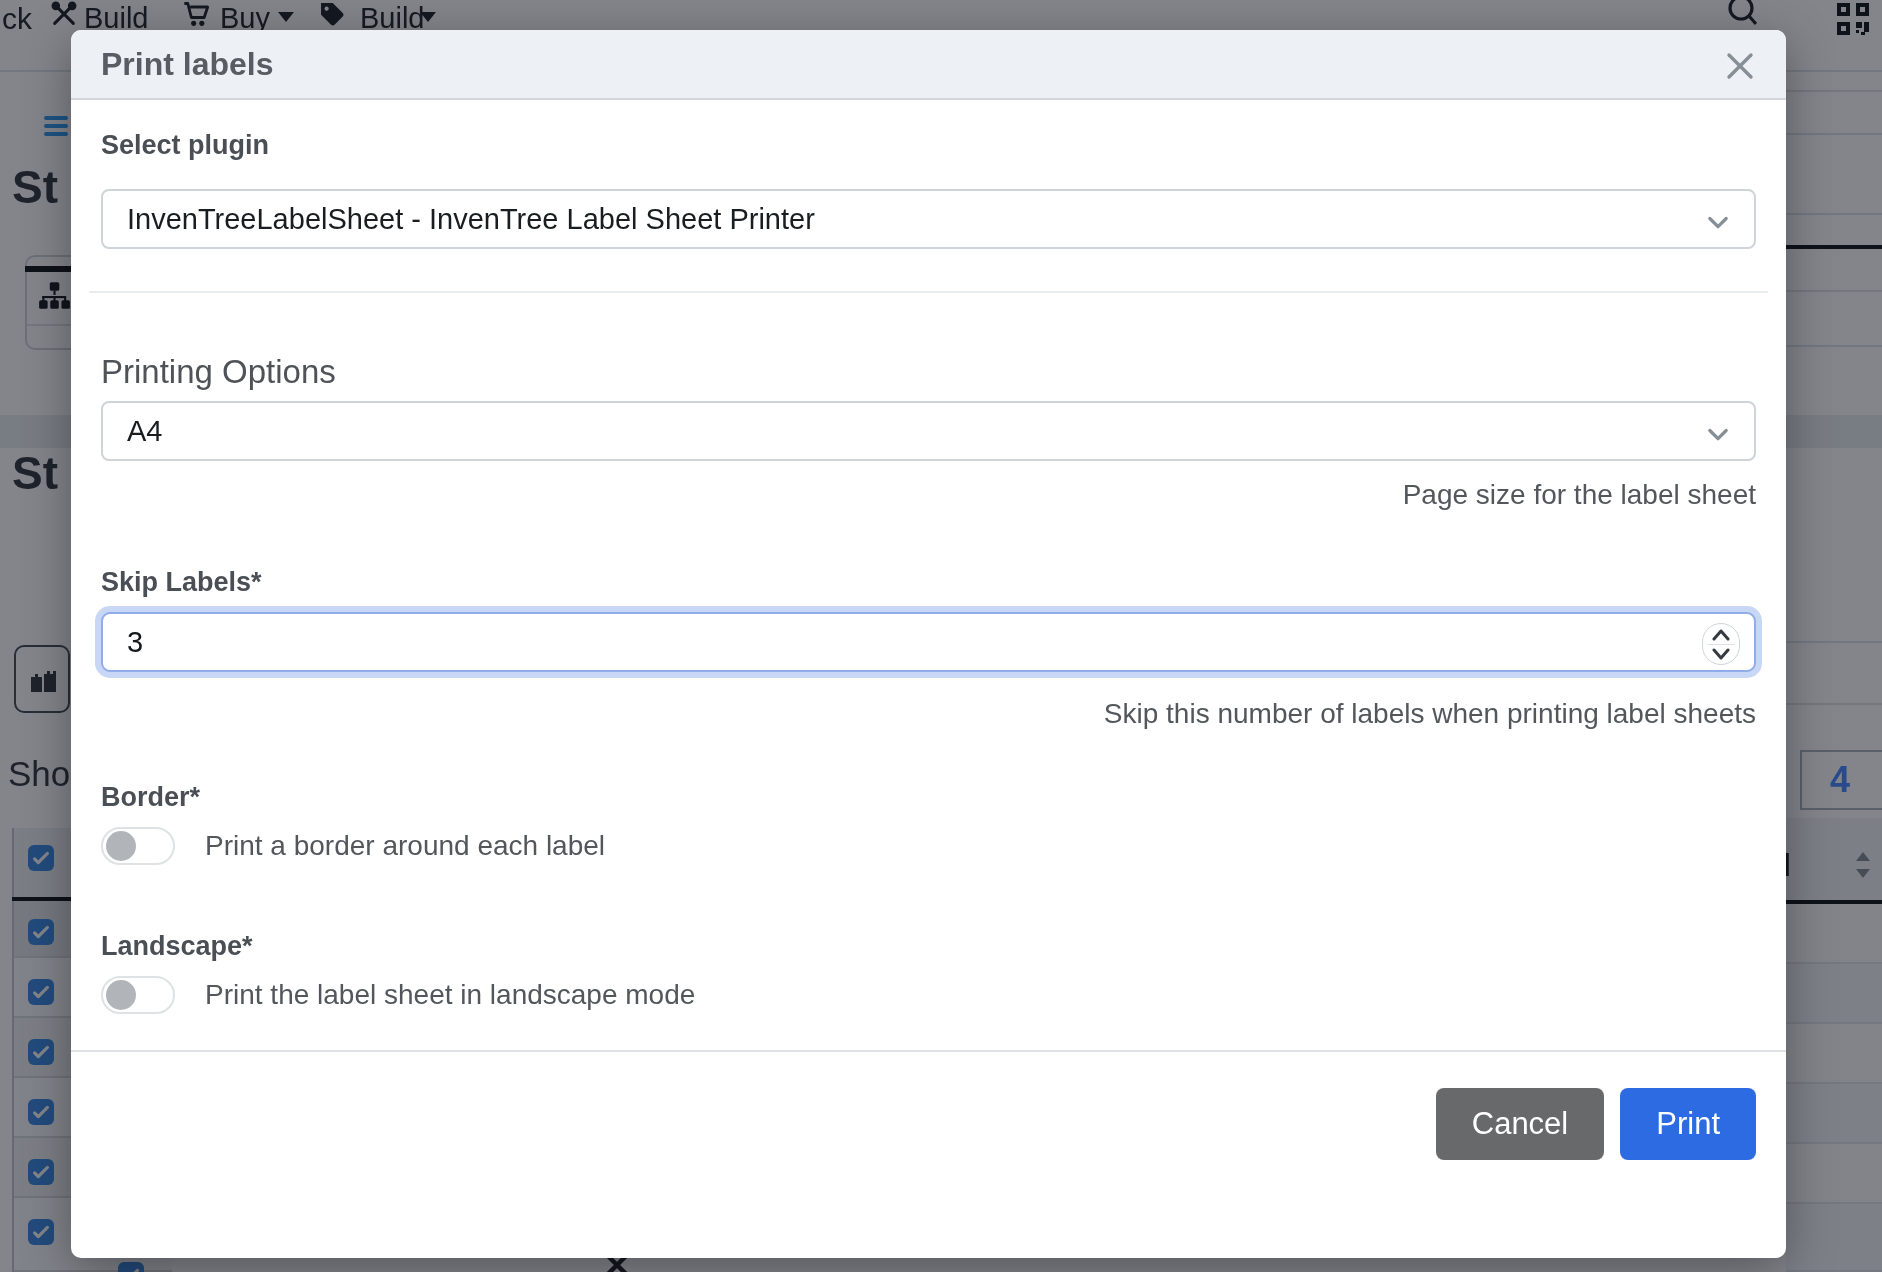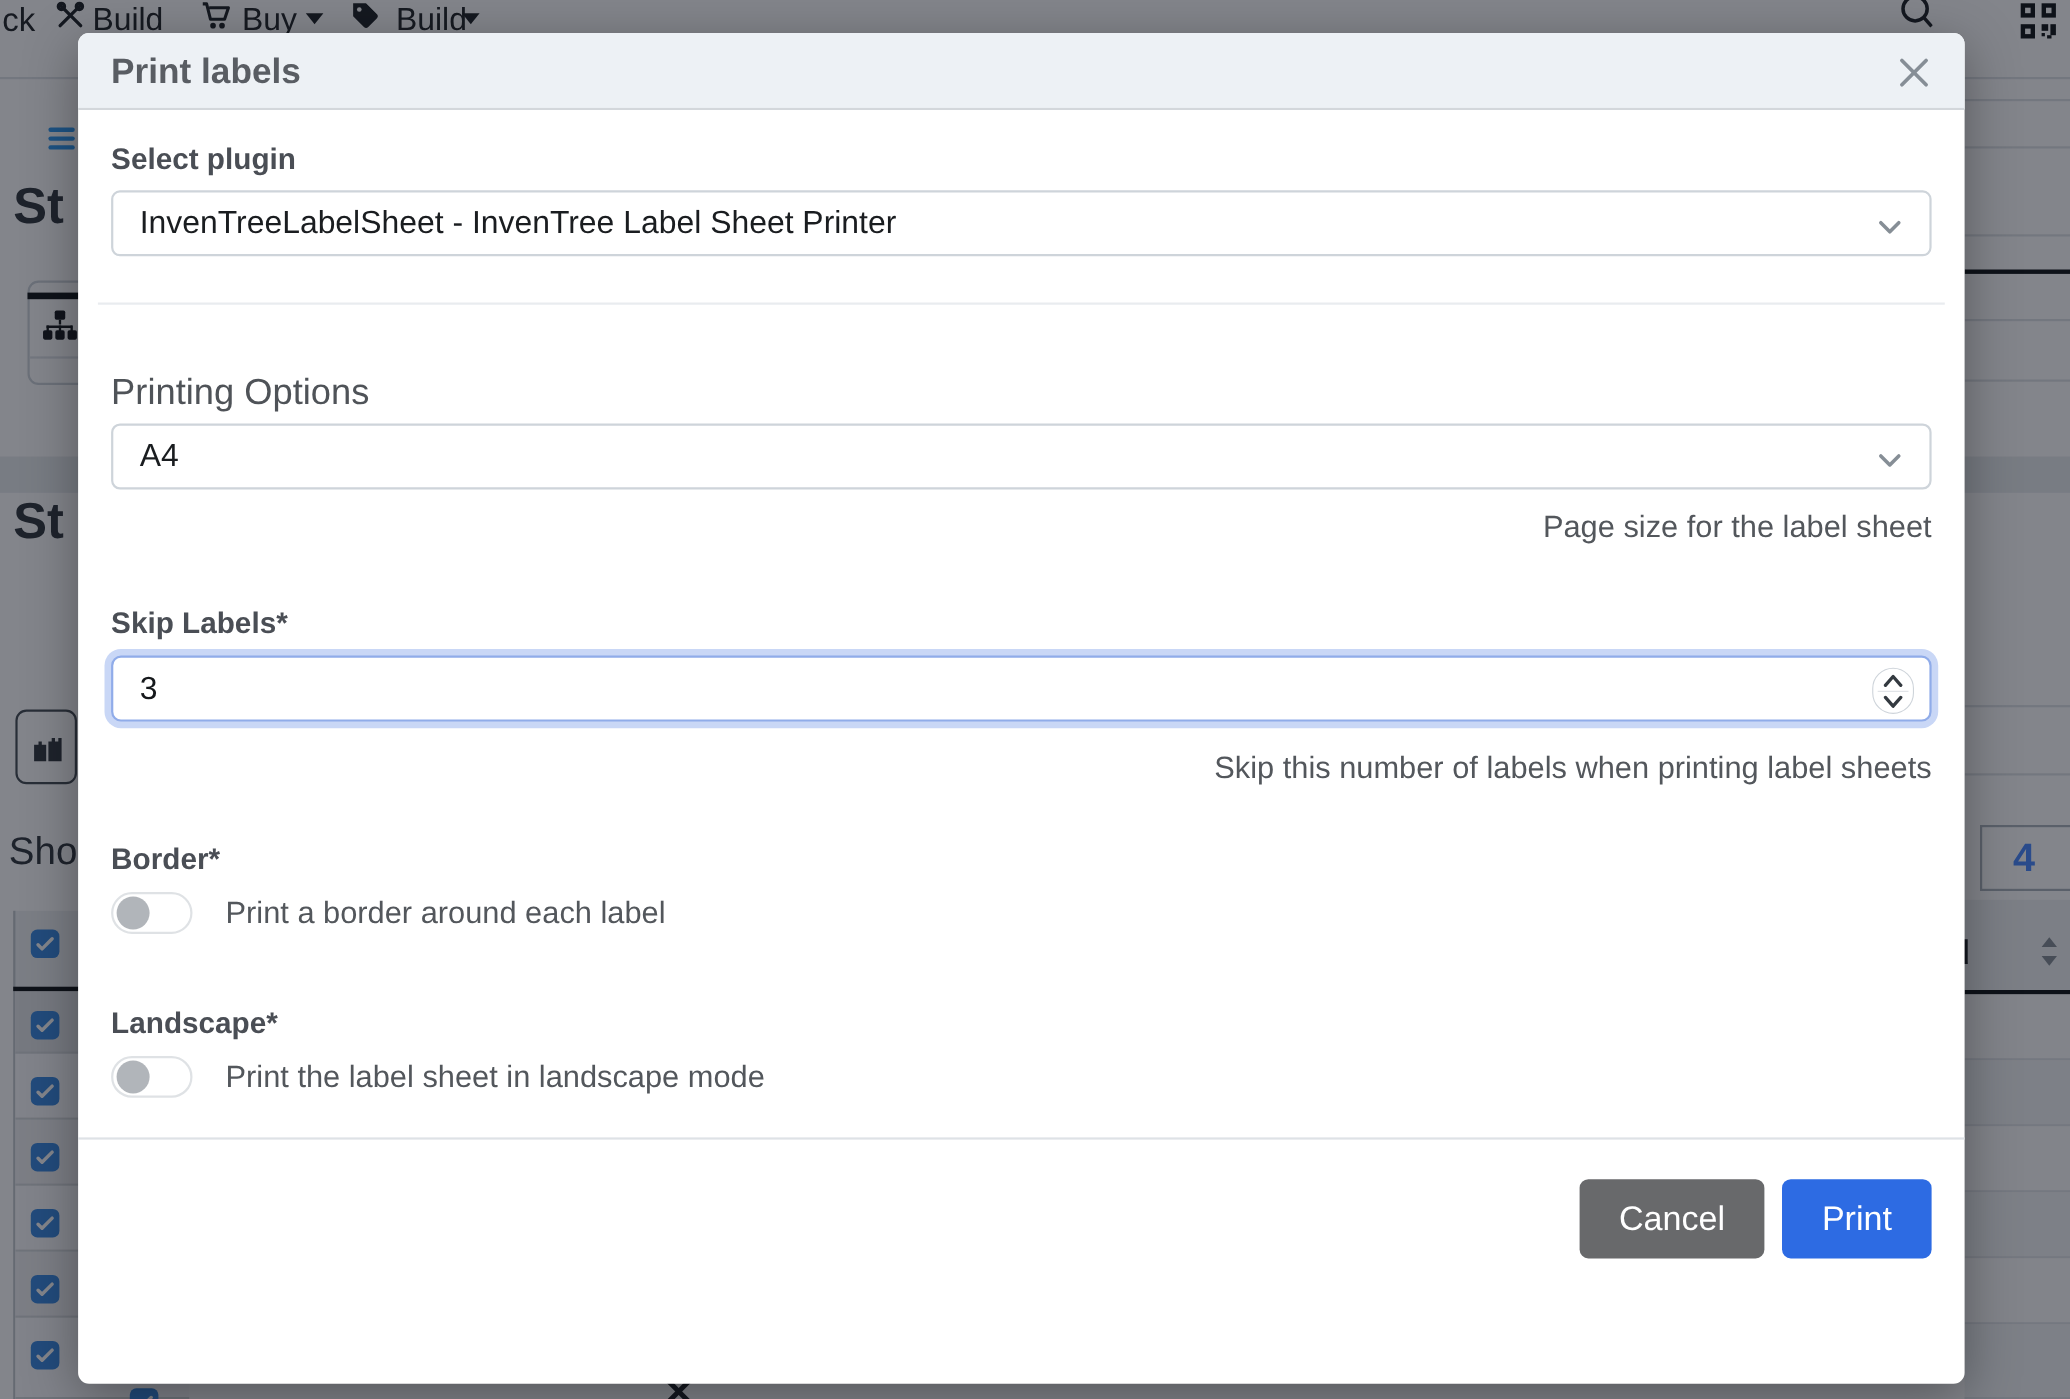--- a/index.html
+++ b/index.html
@@ -298,21 +298,21 @@
             <line x1="9" y1="9" x2="31" y2="31"></line>
               <line x1="31" y1="9" x2="9" y2="31"></line>
           </svg>
         </span>
       </button>
     </div>
 
     <div class="m-body">
 
       <div class="f-label" style="margin-top:30px;">Select plugin</div>
-      <div class="sel" style="margin-top:12px;align-items:center;">
+      <div class="sel" style="margin-top:28px;align-items:center;">
         <span>InvenTreeLabelSheet - InvenTree Label Sheet Printer</span>
         <span class="chev">
           <svg width="28" height="28" viewBox="0 0 24 24" fill="none" stroke="#868e96" stroke-width="2.8" stroke-linecap="round" stroke-linejoin="round">
               <path d="M5 9 l7 7 7-7"></path>
             </svg>
         </span>
       </div>
 
       <div class="divider"></div>
 

